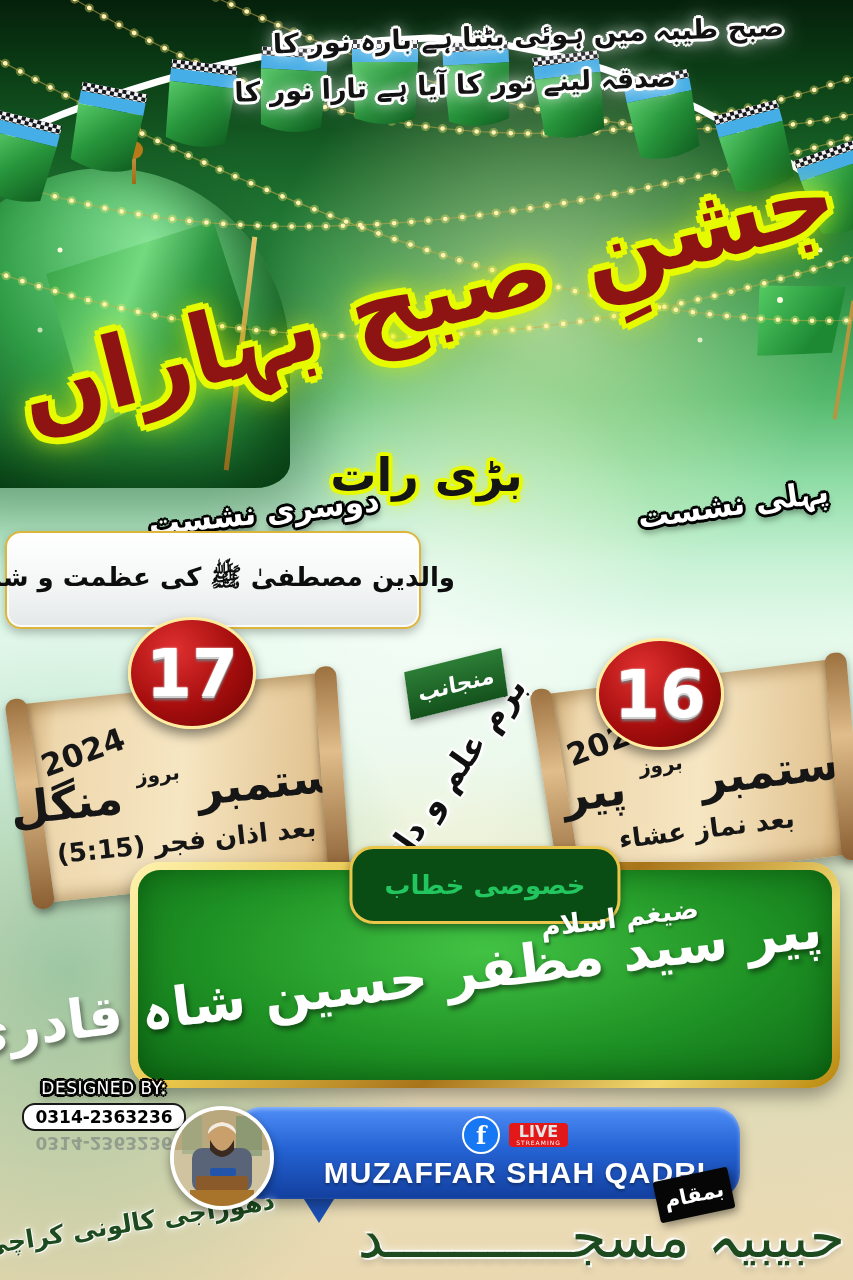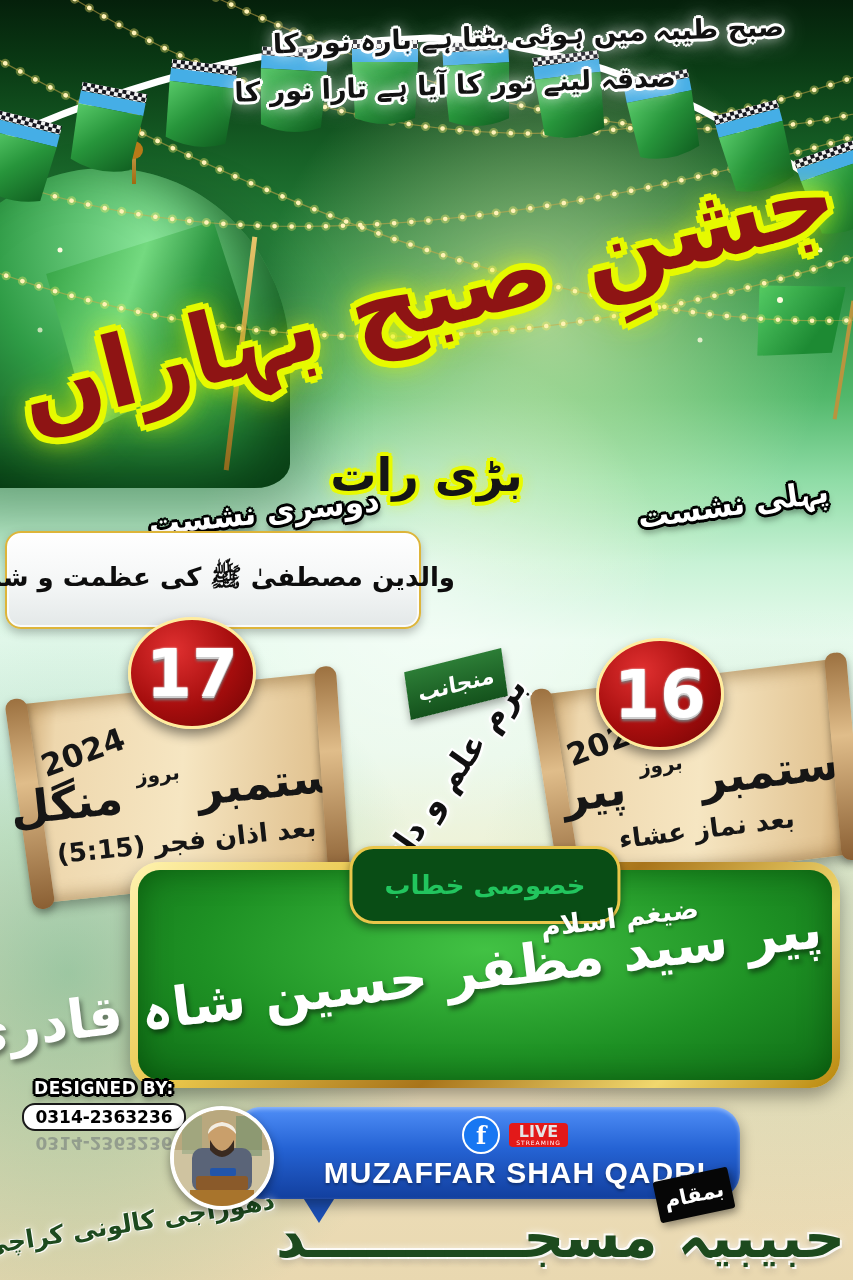--- a/index.html
+++ b/index.html
@@ -100,21 +100,21 @@
     box-shadow:inset 0 0 30px rgba(0,60,0,.5);}
   .banner-pill{left:485px;top:846px;transform:translateX(-50%);background:#094d15;border:3px solid #e9c64a;
     border-radius:24px;padding:21px 32px;color:#22c55e;font-size:26px;font-weight:bold;letter-spacing:2px;
     white-space:nowrap;box-shadow:0 4px 8px rgba(0,0,0,.4);z-index:6;}
   .honorific{left:540px;top:902px;transform:rotate(-7deg);color:#fff;font-size:27px;font-weight:bold;z-index:6;white-space:nowrap;
     text-shadow:1px 2px 3px rgba(0,0,0,.5);}
   .speaker{left:148px;top:938px;width:676px;text-align:center;transform:rotate(-7deg);color:#fff;
     font-size:54px;font-weight:bold;white-space:nowrap;z-index:6;text-shadow:2px 4px 5px rgba(0,0,0,.45);}
   
   .designer{left:22px;top:1078px;width:164px;text-align:center;z-index:6;}
-  .designer .lbl{font-size:17px;font-weight:bold;letter-spacing:.5px;}
+  .designer .lbl{font-size:17px;font-weight:normal;letter-spacing:.5px;}
   .designer .navy{margin-top:3px;background:#101038;border:1px solid #9a9ab8;border-radius:10px;padding:4px 0 6px;
     box-shadow:0 3px 6px rgba(0,0,0,.4);}
   .designer .name{font-family:"DejaVu Serif",serif;font-style:italic;font-size:27px;color:#fff;line-height:1;}
   .designer .suffix{font-family:"DejaVu Serif",serif;font-style:italic;font-size:16px;color:#fff;letter-spacing:5px;}
   .designer .phone{margin-top:5px;background:#fff;border:2px solid #1a1a1a;border-radius:13px;
     font-size:17px;font-weight:bold;color:#000;padding:2px 0;}
   .designer .phone-reflect{margin-top:2px;transform:scaleY(-1);opacity:.28;filter:blur(.6px);
     font-size:17px;font-weight:bold;color:#20204a;}
   
   .live-bar{left:235px;top:1107px;width:505px;height:92px;border-radius:26px;
@@ -133,21 +133,21 @@
   .live-name2{color:#fff;font-weight:bold;font-size:30px;letter-spacing:1px;white-space:nowrap;
     font-family:"Liberation Sans",sans-serif;text-shadow:0 2px 3px rgba(0,0,0,.35);}
   .bar-tail{left:302px;top:1196px;width:0;height:0;border-left:17px solid transparent;
     border-right:17px solid transparent;border-top:27px solid #1c4fb4;z-index:4;}
   .photo{left:170px;top:1106px;width:96px;height:96px;border-radius:50%;border:4px solid #fff;
     overflow:hidden;background:#d8c9a8;box-shadow:0 4px 10px rgba(0,0,0,.4);z-index:7;}
   
   .venue-label{left:656px;top:1174px;width:76px;height:42px;background:#060606;transform:rotate(-12deg);
     display:flex;align-items:center;justify-content:center;color:#fff;font-size:21px;font-weight:bold;
     border-radius:3px;box-shadow:2px 4px 8px rgba(0,0,0,.4);z-index:6;}
-  .masjid{right:8px;top:1204px;font-size:57px;font-weight:bold;color:#1d4a1e;white-space:nowrap;z-index:5;
+  .masjid{right:8px;top:1204px;font-size:57px;font-weight:normal;color:#1d4a1e;white-space:nowrap;z-index:5;
     text-shadow:0 0 10px #fff,2px 2px 0 rgba(255,255,255,.85),-2px -2px 0 rgba(255,255,255,.85),0 4px 6px rgba(60,40,0,.35);}
   .city{left:16px;top:1206px;width:260px;transform:rotate(-9deg);font-size:25px;font-weight:bold;color:#1d4a1e;
     white-space:nowrap;z-index:5;
     text-shadow:0 0 8px #fff,1px 1px 0 rgba(255,255,255,.9),-1px -1px 0 rgba(255,255,255,.9);}
 </style>
 </head>
 <body>
 
 <div class="poster">
 

